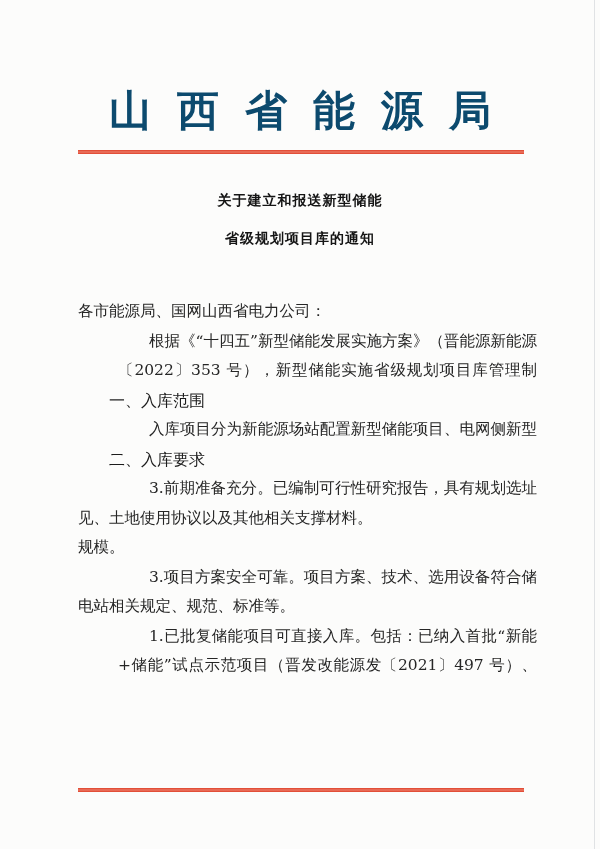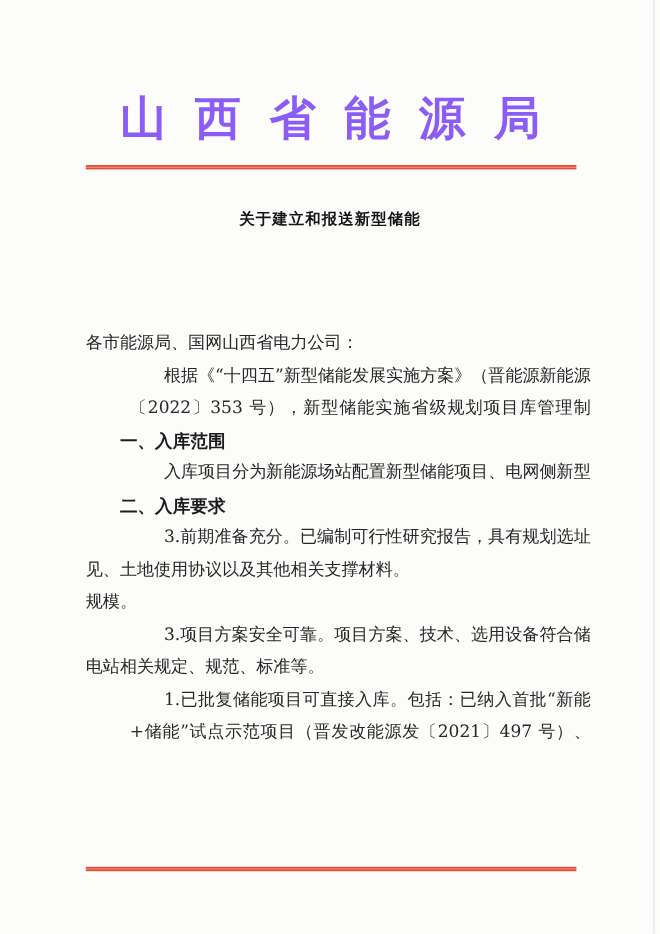--- a/index.html
+++ b/index.html
@@ -23,25 +23,25 @@
     height: 100%;
     background: #e0e2e4;
   }
   
   .agency {
     position: absolute;
     top: 90px;
     left: 0;
     width: 100%;
     text-align: center;
-    font-family: Liberation Mono, monospace;
+    font-family: Liberation Sans, sans-serif;
     font-weight: 700;
     font-size: 42px;
     line-height: 1.0;
-    color: #8b5cf6;
+    color: #0c4a6e;
     letter-spacing: 26px;
     white-space: nowrap;
   }
   .agency span { position: relative; left: 13px; }
   
   .rule {
     position: absolute;
     left: 78px;
     width: 446px;
     height: 4px;
@@ -79,41 +79,42 @@
     line-height: 29.5px;
     text-align: justify;
     text-justify: inter-character;
     text-align-last: left;
     overflow: hidden;
   }
   .line.fill { text-align-last: justify; margin-left: 40px; }
   .line.indent { padding-left: 31px; }
   .line.heading {
     font-family: "DejaVu Sans", "Liberation Sans", sans-serif;
-    font-weight: 700;
+    font-weight: 400;
     font-size: 16px;
     text-align-last: left;
     color: #1c1c1c;
   }
 </style>
 </head>
 <body>
 
 <div class="page">
 
   <div class="edge-line"></div>
 
   <div class="agency">
     <span>山西省能源局</span>
   </div>
 
   <div class="rule rule-top"></div>
 
   <div class="doc-title">
     <div>关于建立和报送新型储能</div>
+    <div>省级规划项目库的通知</div>
   </div>
 
   <div class="body-block">
     <div class="line">各市能源局、国网山西省电力公司：</div>
     <div class="line indent fill">根据《“十四五”新型储能发展实施方案》（晋能源新能源发</div>
     <div class="line fill">〔2022〕353 号），新型储能实施省级规划项目库管理制度，为做</div>
     <div class="line heading indent">一、入库范围</div>
     <div class="line indent fill">入库项目分为新能源场站配置新型储能项目、电网侧新型储</div>
     <div class="line heading indent">二、入库要求</div>
     <div class="line indent fill">3.前期准备充分。已编制可行性研究报告，具有规划选址意</div>

